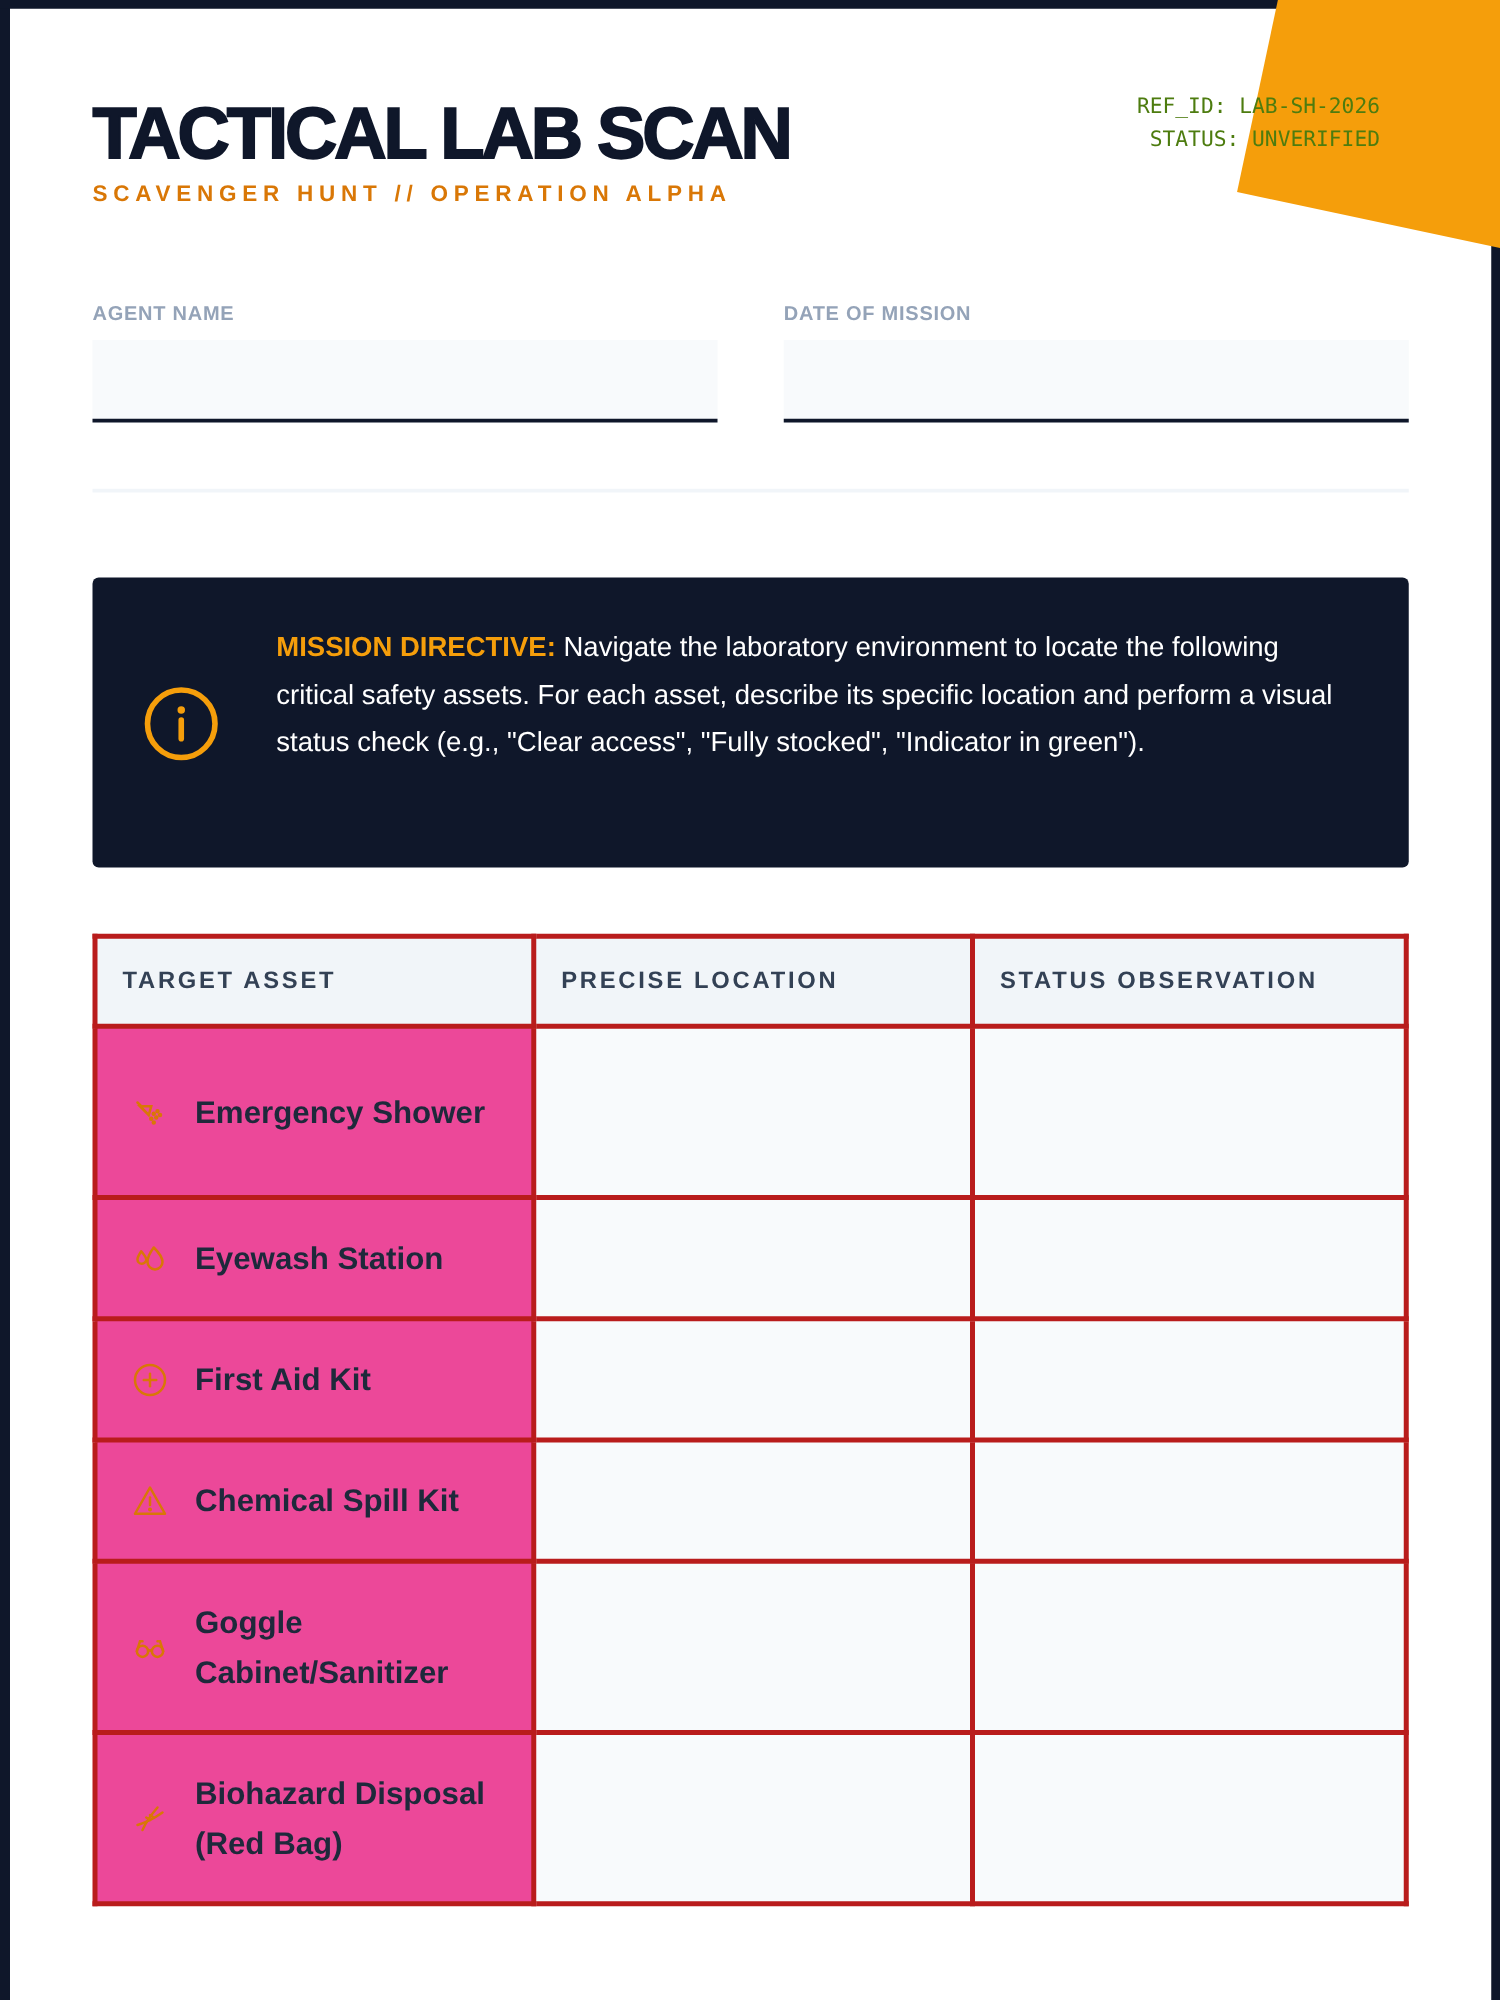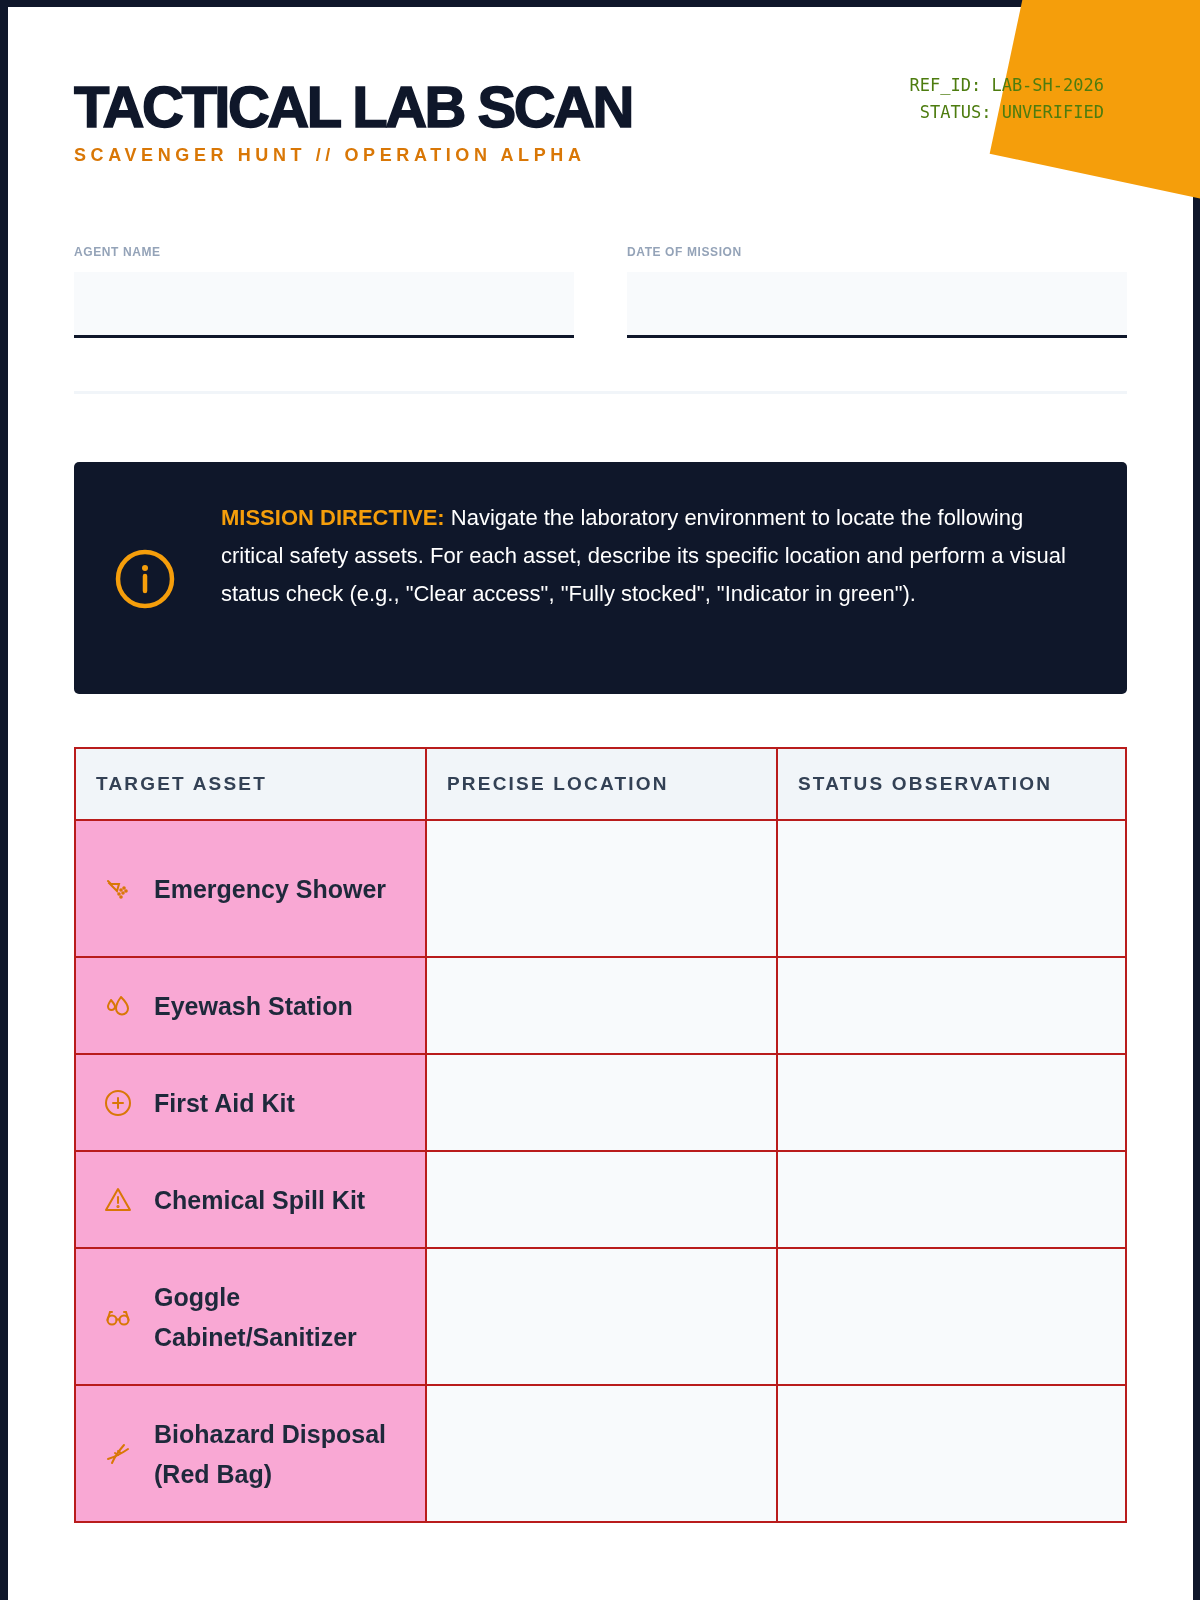--- a/index.html
+++ b/index.html
@@ -14,36 +14,36 @@
 
     .header { position: absolute; left: 74px; top: 78px; z-index: 2; }
     .title { font-family: "Liberation Sans", sans-serif; font-weight: 900; font-size: 58px; letter-spacing: -2.5px; color: #0f172a; line-height: 58px; -webkit-text-stroke: 1.5px #0f172a; }
     .subtitle { margin-top: 6px; font-weight: 700; font-size: 18px; letter-spacing: 4.6px; color: #d97706; line-height: 26px; }
 
     .ref-block { position: absolute; right: 96px; top: 72px; text-align: right; font-family: "DejaVu Sans Mono", monospace; font-size: 17px; line-height: 27px; color: #4d7c0f; z-index: 2; }
 
     .field { position: absolute; top: 240px; width: 500px; }
     .field.left { left: 74px; }
     .field.right { left: 627px; }
-    .field-label { font-size: 12px; font-weight: 700; color: #94a3b8; letter-spacing: 0.6px; line-height: 24px; }
+    .field-label { font-size: 16px; font-weight: 700; color: #94a3b8; letter-spacing: 0.6px; line-height: 24px; }
     .field-input { margin-top: 8px; width: 500px; height: 66px; background: #f8fafc; border: none; border-bottom: 3px solid #0f172a; outline: none; font-size: 20px; padding: 0 12px; font-family: "Liberation Sans", sans-serif; color: #0f172a; }
 
     .divider { position: absolute; left: 74px; top: 391px; width: 1053px; height: 3px; background: #f1f5f9; }
 
     .directive { position: absolute; left: 74px; top: 462px; width: 1053px; height: 232px; background: #0f172a; border-radius: 5px; }
     .directive-icon { position: absolute; left: 40px; top: 86px; width: 62px; height: 62px; }
     .directive-text { position: absolute; left: 147px; top: 37px; width: 860px; font-size: 22px; line-height: 38px; color: #ffffff; }
     .directive-label { color: #f59e0b; font-weight: 700; }
 
     .checklist { position: absolute; left: 74px; top: 747px; width: 1053px; border-collapse: collapse; }
-    .checklist th, .checklist td { border: 2px solid #b91c1c; }
+    .checklist th, .checklist td { border: 4px solid #b91c1c; }
     .checklist th { background: #f1f5f9; height: 72px; text-align: left; padding: 0 0 0 20px; font-size: 19px; font-weight: 900; letter-spacing: 2.2px; color: #334155; }
     .checklist th:nth-child(1) { width: 351px; }
     .checklist th:nth-child(2) { width: 351px; }
-    .checklist td { background: #f9a8d4; vertical-align: middle; }
+    .checklist td { background: #ec4899; vertical-align: middle; }
     .checklist td.blank { background: #f8fafc; }
     .asset-cell { display: flex; align-items: center; padding-left: 28px; padding-right: 16px; }
     .asset-icon { width: 28px; height: 28px; flex: 0 0 28px; display: flex; align-items: center; justify-content: center; }
     .asset-name { margin-left: 22px; font-size: 25px; font-weight: 700; color: #1e293b; line-height: 40px; }
     tr.row-h2 td { height: 137px; }
     tr.row-h1 td { height: 97px; }
   </style>
 </head>
 <body>
 

